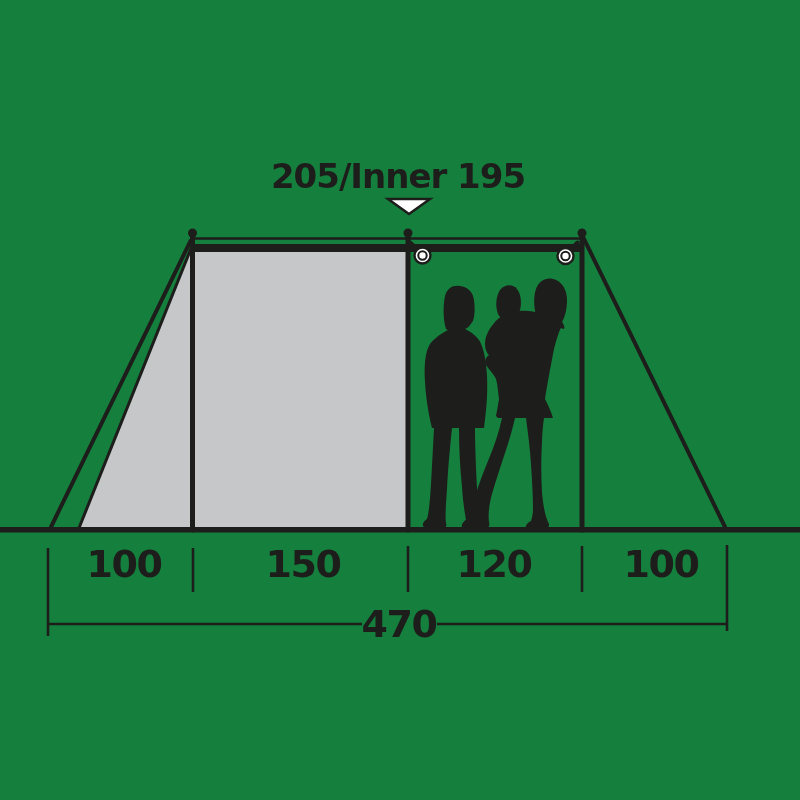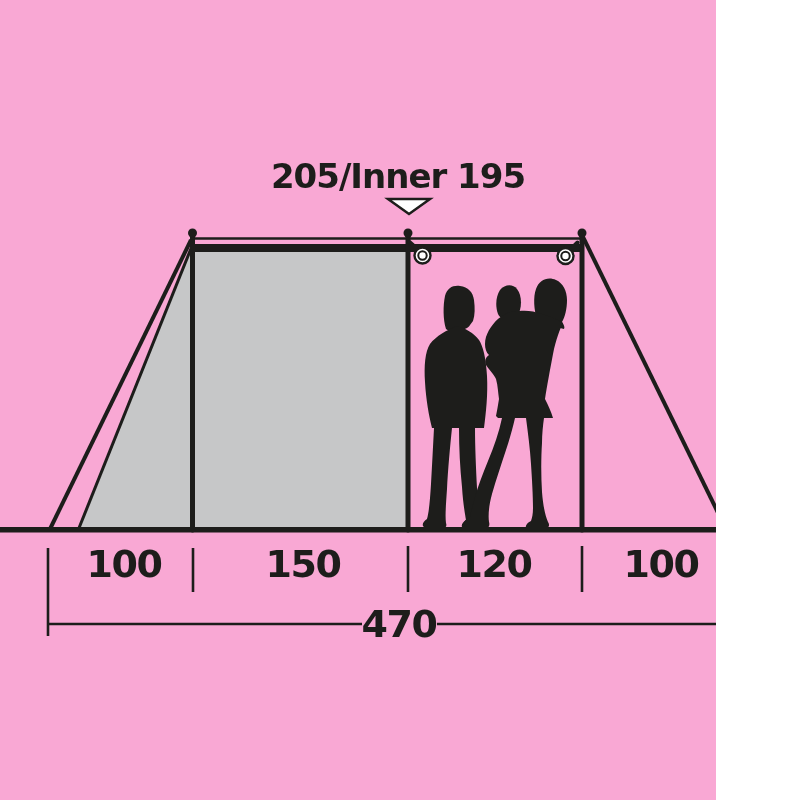--- a/index.html
+++ b/index.html
@@ -2,23 +2,23 @@
 <html><head>
 <meta charset="utf-8">
 <style>
   html, body {
     margin: 0;
     padding: 0;
     background: #ffffff;
   }
   .stage {
     position: relative;
-    width: 716px;
+    width: 800px;
     height: 800px;
-    background: #f9a8d4;
+    background: #15803d;
     overflow: hidden;
     font-family: "DejaVu Sans", "Liberation Sans", sans-serif;
   }
   svg { display: block; }
   .ln      { stroke: #1d1d1b; fill: none; }
   .fill-dk { fill: #1d1d1b; stroke: none; }
   .title-label {
     font-family: "DejaVu Sans", "Liberation Sans", sans-serif;
     font-size: 34px;
     font-weight: bold;

